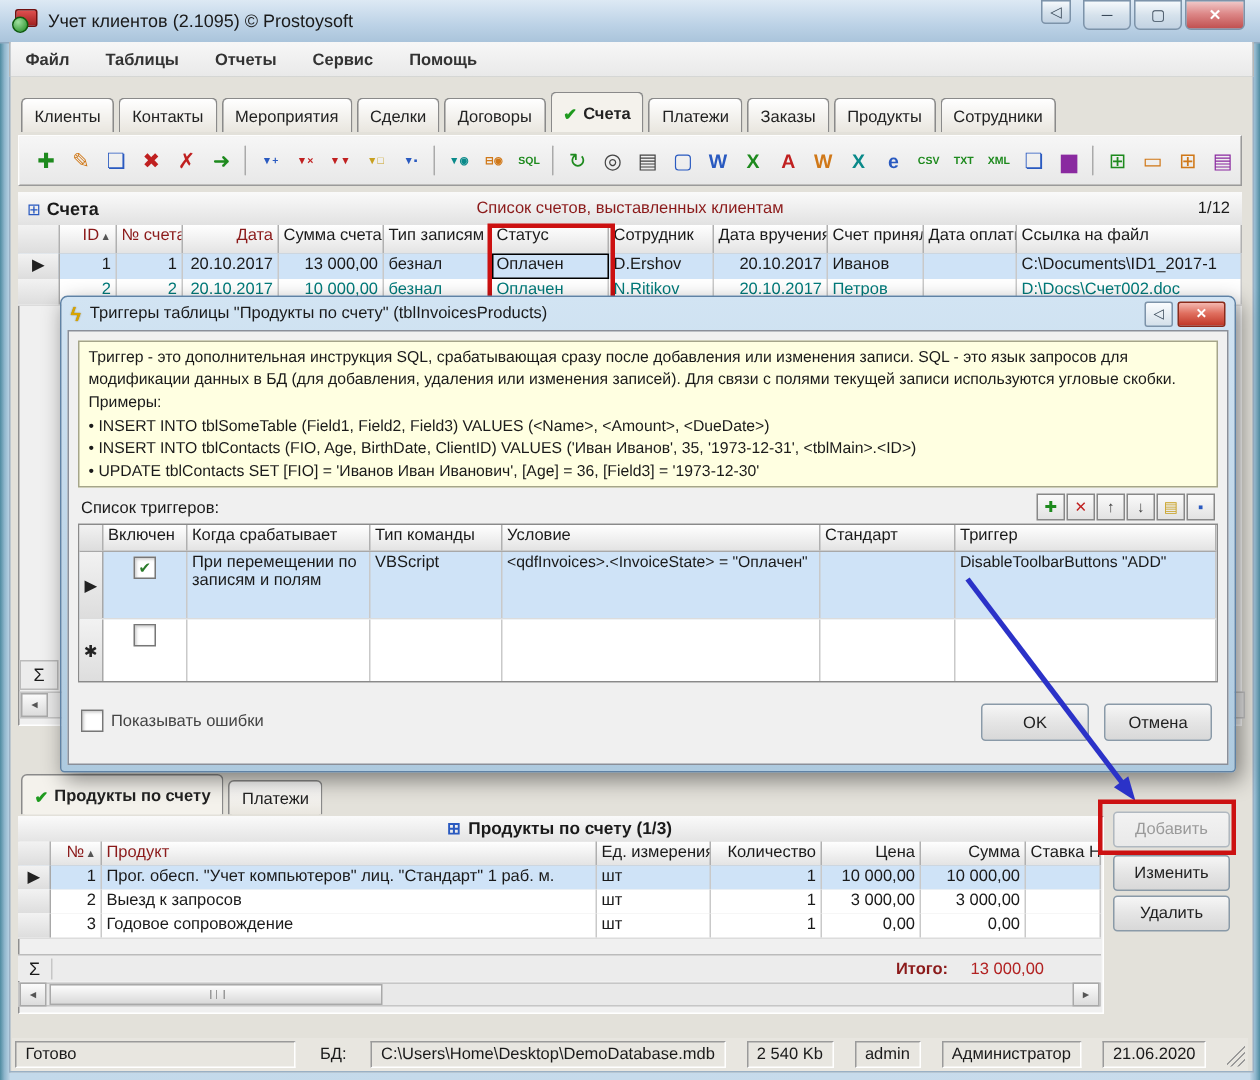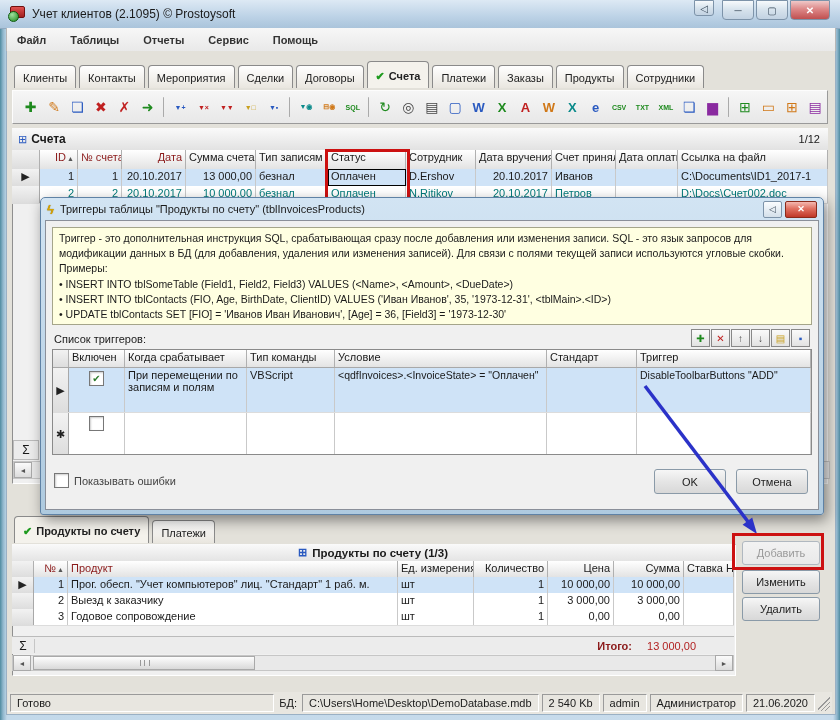--- a/index.html
+++ b/index.html
@@ -105,21 +105,21 @@
     display:flex;align-items:center;box-sizing:border-box;}
   .hthumb{width:220px;height:12px;margin-left:2px;background:linear-gradient(#fdfdfd,#d9d9d9);border:1px solid #a9a9a9;position:relative;}
   .hthumb::before{content:"";position:absolute;left:50%;top:3px;width:8px;height:6px;
     border-left:1px solid #999;border-right:1px solid #999;margin-left:-4px;
     background:linear-gradient(90deg,transparent 3px,#999 3px,#999 4px,transparent 4px);}
   .pb-scroll-right{margin-left:auto;}
   
   .side-btn{left:742px;width:76px;height:22px;}
   .side-btn.disabled{color:#9a9a9a;background:linear-gradient(#f2f2f2,#e9e9e9);border-color:#b0b8c0;}
   
-  .statusbar{left:8px;top:692px;width:824px;height:22px;display:flex;align-items:center;gap:3px;background:#e8e6e0;padding:0 2px;box-sizing:border-box;}
+  .statusbar{left:8px;top:692px;width:824px;height:22px;display:flex;align-items:center;gap:14px;background:#e8e6e0;padding:0 2px;box-sizing:border-box;}
   .sb-seg{height:16px;line-height:16px;padding:0 6px;border:1px solid;border-color:#9a9a9a #ffffff #ffffff #9a9a9a;
     background:#e8e6e0;white-space:nowrap;overflow:hidden;}
   .sb-ready{flex:1;}
   .sb-label{border:none;padding:0 2px;}
   .sb-grip{width:12px;height:16px;border:none;background:
     linear-gradient(135deg,transparent 50%,#999 50%,#999 55%,transparent 55%,transparent 65%,#999 65%,#999 70%,transparent 70%,transparent 80%,#999 80%,#999 85%,transparent 85%);}
   
   .red-box{border:3px solid #cc1111;box-sizing:border-box;background:transparent;}
   .rb1{left:325px;top:149px;width:85px;height:52px;z-index:10;}
   .rb2{left:732px;top:533px;width:92px;height:37px;z-index:100;}
@@ -226,20 +226,21 @@
       <span class="tb-icon g">⊞</span>
       <span class="tb-icon o">▭</span>
       <span class="tb-icon o">⊞</span>
       <span class="tb-icon v">▤</span>
     </div>
 
   <div class="abs panel-top bevel-down"></div>
   <div class="abs pt-head panel-head">
     <span class="grid-glyph" style="margin-left:6px">⊞</span>
     <span class="pt-title">Счета</span>
+    <span class="pt-sub maroon">Список счетов, выставленных клиентам</span>
     <span class="pt-count">1/12</span>
   </div>
   <div class="abs ghead" style="left:12px;top:150px;width:816px;height:19px;">
     <span class="gc selcell" style="width:28px"></span>
     <span class="gc maroon ra" style="width:38px"><span>ID</span><span class="sort">▲</span></span>
     <span class="gc maroon" style="width:44px">№ счета</span>
     <span class="gc maroon ra" style="width:64px">Дата</span>
     <span class="gc" style="width:70px">Сумма счета</span>
     <span class="gc" style="width:72px">Тип записям</span>
     <span class="gc" style="width:78px">Статус</span>
@@ -313,21 +314,21 @@
     <span class="gc" style="width:330px">Прог. обесп. "Учет компьютеров" лиц. "Стандарт" 1 раб. м.</span>
     <span class="gc" style="width:76px">шт</span>
     <span class="gc ra" style="width:74px">1</span>
     <span class="gc ra" style="width:66px">10 000,00</span>
     <span class="gc ra" style="width:70px">10 000,00</span>
     <span class="gc" style="flex:1"></span>
   </div>
   <div class="abs grow" style="left:12px;top:593px;width:722px;height:16px;">
     <span class="gc selcell" style="width:22px"></span>
     <span class="gc ra" style="width:34px">2</span>
-    <span class="gc" style="width:330px">Выезд к заказчику</span>
+    <span class="gc" style="width:330px">Выезд к запросов</span>
     <span class="gc" style="width:76px">шт</span>
     <span class="gc ra" style="width:74px">1</span>
     <span class="gc ra" style="width:66px">3 000,00</span>
     <span class="gc ra" style="width:70px">3 000,00</span>
     <span class="gc" style="flex:1"></span>
   </div>
   <div class="abs grow" style="left:12px;top:609px;width:722px;height:16px;">
     <span class="gc selcell" style="width:22px"></span>
     <span class="gc ra" style="width:34px">3</span>
     <span class="gc" style="width:330px">Годовое сопровождение</span>

